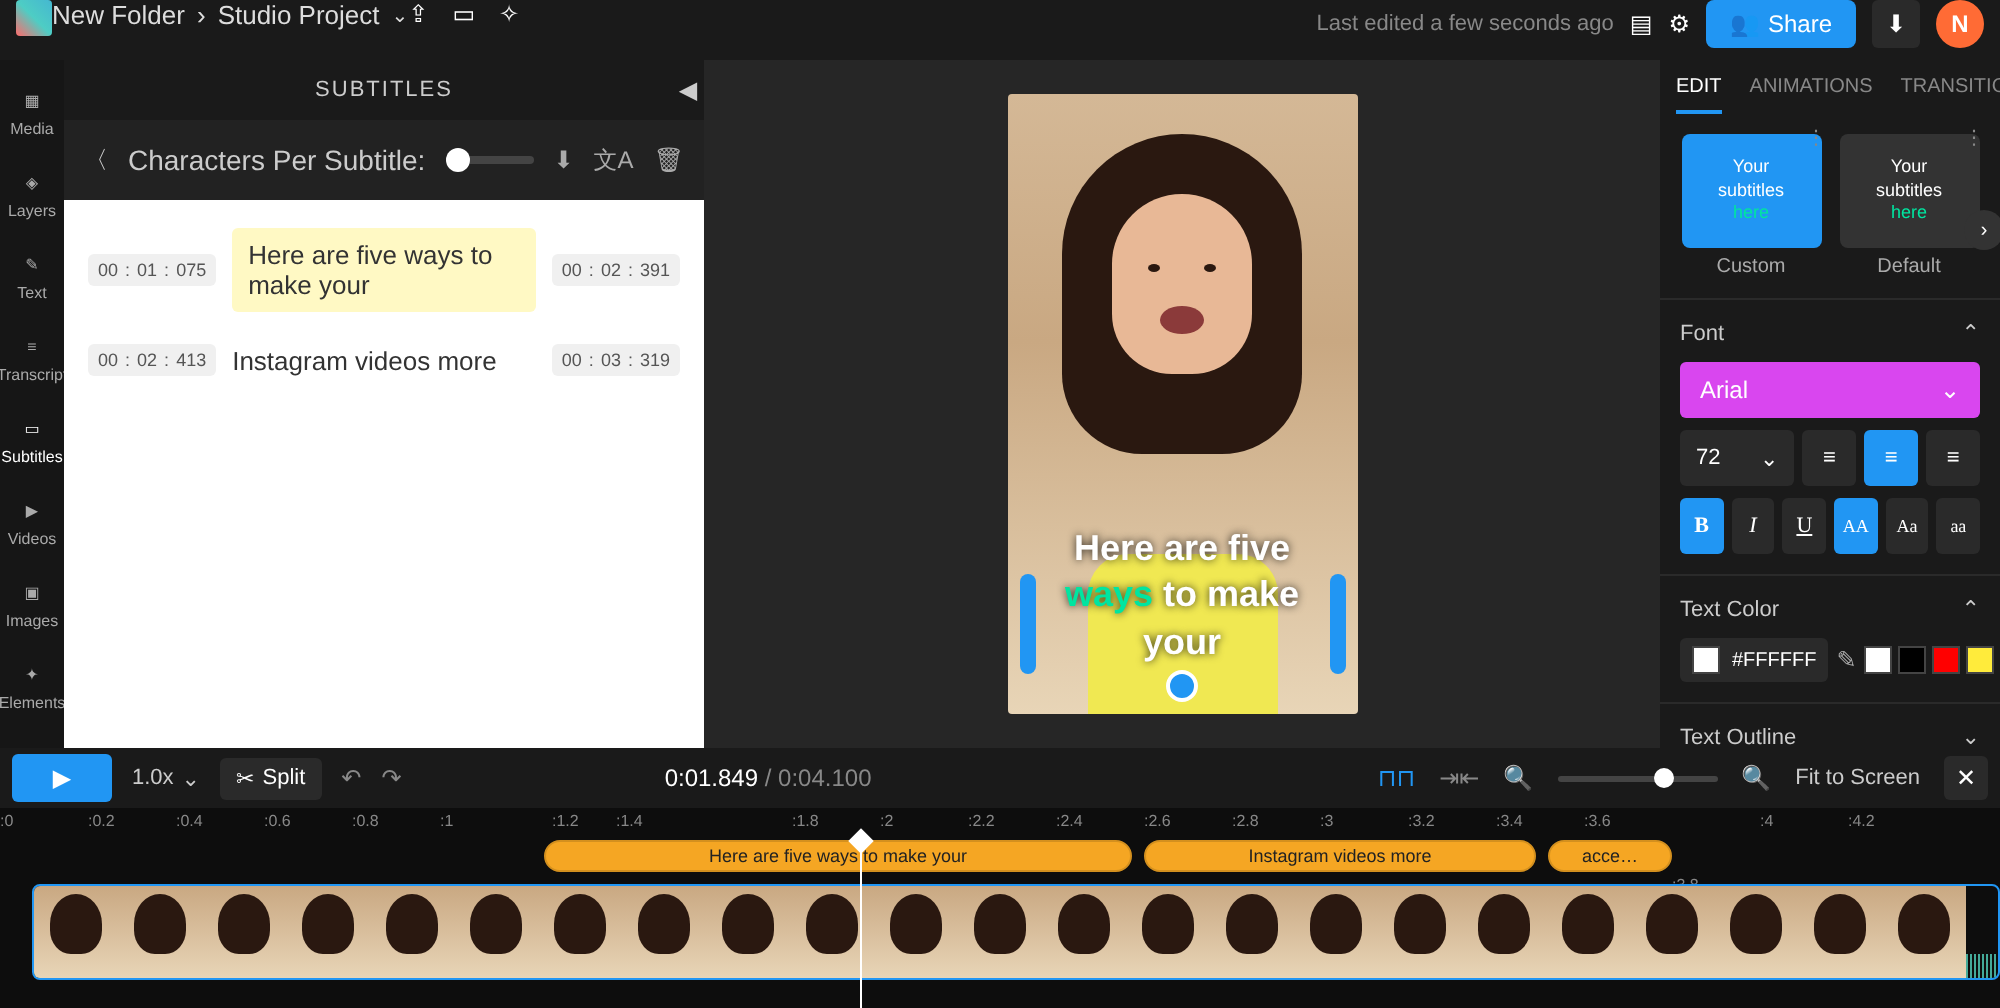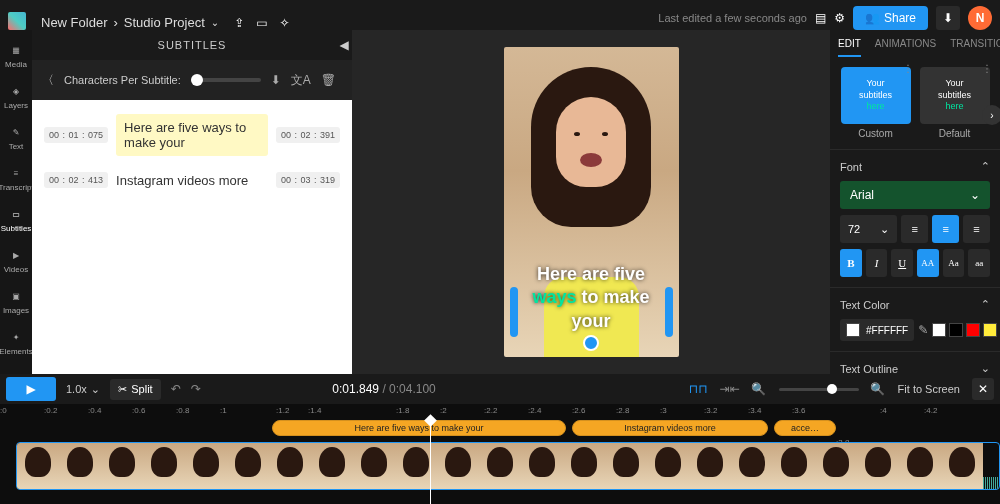--- a/index.html
+++ b/index.html
@@ -1,38 +1,38 @@
 <!DOCTYPE html>
 <html><head>
 <meta charset="utf-8">
 <style>
 *{margin:0;padding:0;box-sizing:border-box;font-family:-apple-system,BlinkMacSystemFont,"Segoe UI",Arial,sans-serif}
 body{background:#0d0d0d;color:#fff;width:1000px;height:504px;overflow:hidden;font-size:12px}
-.topbar{height:30px;background:#1a1a1a;display:flex;align-items:flex-end;padding:0 8px;gap:15px}
+.topbar{height:30px;background:#1a1a1a;display:flex;align-items:flex-start;padding:0 8px;gap:0}
 .logo{width:18px;height:18px;background:linear-gradient(45deg,#ff6b6b,#4ecdc4,#45b7d1);border-radius:2px}
 .breadcrumb{display:flex;align-items:center;gap:6px;color:#ddd;font-size:13px}
 .chevron-d{font-size:10px}
 .topbar-icons{display:flex;gap:12px;align-items:center}
 .top-right{margin-left:auto;display:flex;align-items:center;gap:8px}
 .last-edited{color:#888;font-size:11px}
 .share-btn{background:#2196f3;padding:5px 12px;border-radius:4px;display:flex;align-items:center;gap:4px;font-size:12px}
 .export-btn{background:#00e5a0;color:#000;padding:5px 14px;border-radius:4px;display:flex;align-items:center;gap:4px;font-size:12px;font-weight:500}
 .download{width:24px;height:24px;background:#2a2a2a;border-radius:3px;display:flex;align-items:center;justify-content:center}
 .avatar{width:24px;height:24px;background:#ff6b35;border-radius:50%;display:flex;align-items:center;justify-content:center;font-weight:bold}
 .main{display:flex;height:344px}
 .sidebar{width:32px;background:#161616;display:flex;flex-direction:column;align-items:center;padding-top:6px;gap:2px}
 .sb-item{display:flex;flex-direction:column;align-items:center;gap:2px;padding:6px 2px;color:#aaa;font-size:8px;cursor:pointer;width:100%}
 .sb-item.active{color:#fff}
 .sb-ico{width:16px;height:16px;display:flex;align-items:center;justify-content:center}
 .subtitles-panel{width:320px;background:#1a1a1a;display:flex;flex-direction:column;position:relative}
 .sp-head{height:30px;display:flex;align-items:center;justify-content:center;color:#ccc;font-size:11px;letter-spacing:1px;font-weight:500}
 .collapse{position:absolute;right:-1px;top:0;width:18px;height:30px;display:flex;align-items:center;justify-content:center;color:#ccc;cursor:pointer}
 .sp-controls{height:40px;background:#222;display:flex;align-items:center;padding:0 10px;gap:10px}
 .back-btn{color:#ccc;cursor:pointer}
-.cps{color:#ccc;font-size:11px}
+.cps{color:#ccc;font-size:14px}
 .slider{flex:1;max-width:70px;height:4px;background:#444;border-radius:2px;position:relative}
 .slider-thumb{width:12px;height:12px;background:#fff;border-radius:50%;position:absolute;top:-4px;left:0}
 .sp-lines{flex:1;background:#fff;color:#000;overflow-y:auto;padding:6px}
 .line{display:flex;align-items:center;gap:8px;padding:8px 6px;border-radius:4px}
 .line.sel .line-text{background:#fff9c4;padding:6px 8px;border-radius:3px;flex:1}
 .time-pill{background:#f0f0f0;border-radius:3px;padding:3px 5px;font-size:9px;color:#555;white-space:nowrap}
 .time-pill span{margin:0 1px}
 .line-text{flex:1;font-size:13px;color:#333}
 .add-line{display:flex;align-items:center;justify-content:center;gap:4px;padding:10px;background:#f5f5f5;border-radius:4px;margin:8px 4px;color:#444;font-size:12px;cursor:pointer}
 .canvas{flex:1;background:#262626;display:flex;align-items:center;justify-content:center;position:relative}
@@ -56,21 +56,21 @@
 .presets{display:flex;gap:8px;padding:10px}
 .preset{flex:1;display:flex;flex-direction:column;align-items:center;gap:4px;cursor:pointer;position:relative}
 .preset .thumb{width:70px;height:57px;background:#333;border-radius:4px;display:flex;align-items:center;justify-content:center;font-size:9px;text-align:center;line-height:1.3}
 .preset.custom .thumb{background:#2196f3}
 .preset .here{color:#00e5a0}
 .preset-lbl{font-size:10px;color:#aaa}
 .more-dots{position:absolute;top:-4px;right:-2px;color:#888;font-size:10px}
 .nav-arrow{position:absolute;right:-2px;top:48px;width:20px;height:20px;background:#333;border-radius:50%;display:flex;align-items:center;justify-content:center;font-size:10px}
 .section{border-top:1px solid #2a2a2a;padding:10px}
 .sec-head{display:flex;justify-content:space-between;align-items:center;font-size:11px;color:#ccc;cursor:pointer}
-.font-select{margin-top:8px;background:#14532d;padding:7px 10px;border-radius:3px;display:flex;justify-content:space-between;align-items:center;font-size:12px;cursor:pointer}
+.font-select{margin-top:8px;background:#d946ef;padding:7px 10px;border-radius:3px;display:flex;justify-content:space-between;align-items:center;font-size:12px;cursor:pointer}
 .font-row{display:flex;gap:4px;margin-top:6px}
 .size-sel{background:#2a2a2a;padding:6px 8px;border-radius:3px;display:flex;align-items:center;gap:8px;font-size:11px;width:62px;justify-content:space-between}
 .align-btn{width:30px;height:28px;background:#2a2a2a;border-radius:3px;display:flex;align-items:center;justify-content:center;font-size:11px;cursor:pointer}
 .align-btn.active{background:#2196f3}
 .style-row{display:flex;gap:4px;margin-top:6px}
 .style-btn{width:30px;height:28px;background:#2a2a2a;border-radius:3px;display:flex;align-items:center;justify-content:center;font-size:11px;cursor:pointer;font-family:Georgia}
 .style-btn.active{background:#2196f3}
 .color-row{display:flex;gap:4px;margin-top:8px;align-items:center}
 .swatch{width:14px;height:14px;border:1px solid #444;cursor:pointer}
 .color-input{background:#2a2a2a;padding:4px 6px;border-radius:3px;font-size:10px;display:flex;align-items:center;gap:6px}

